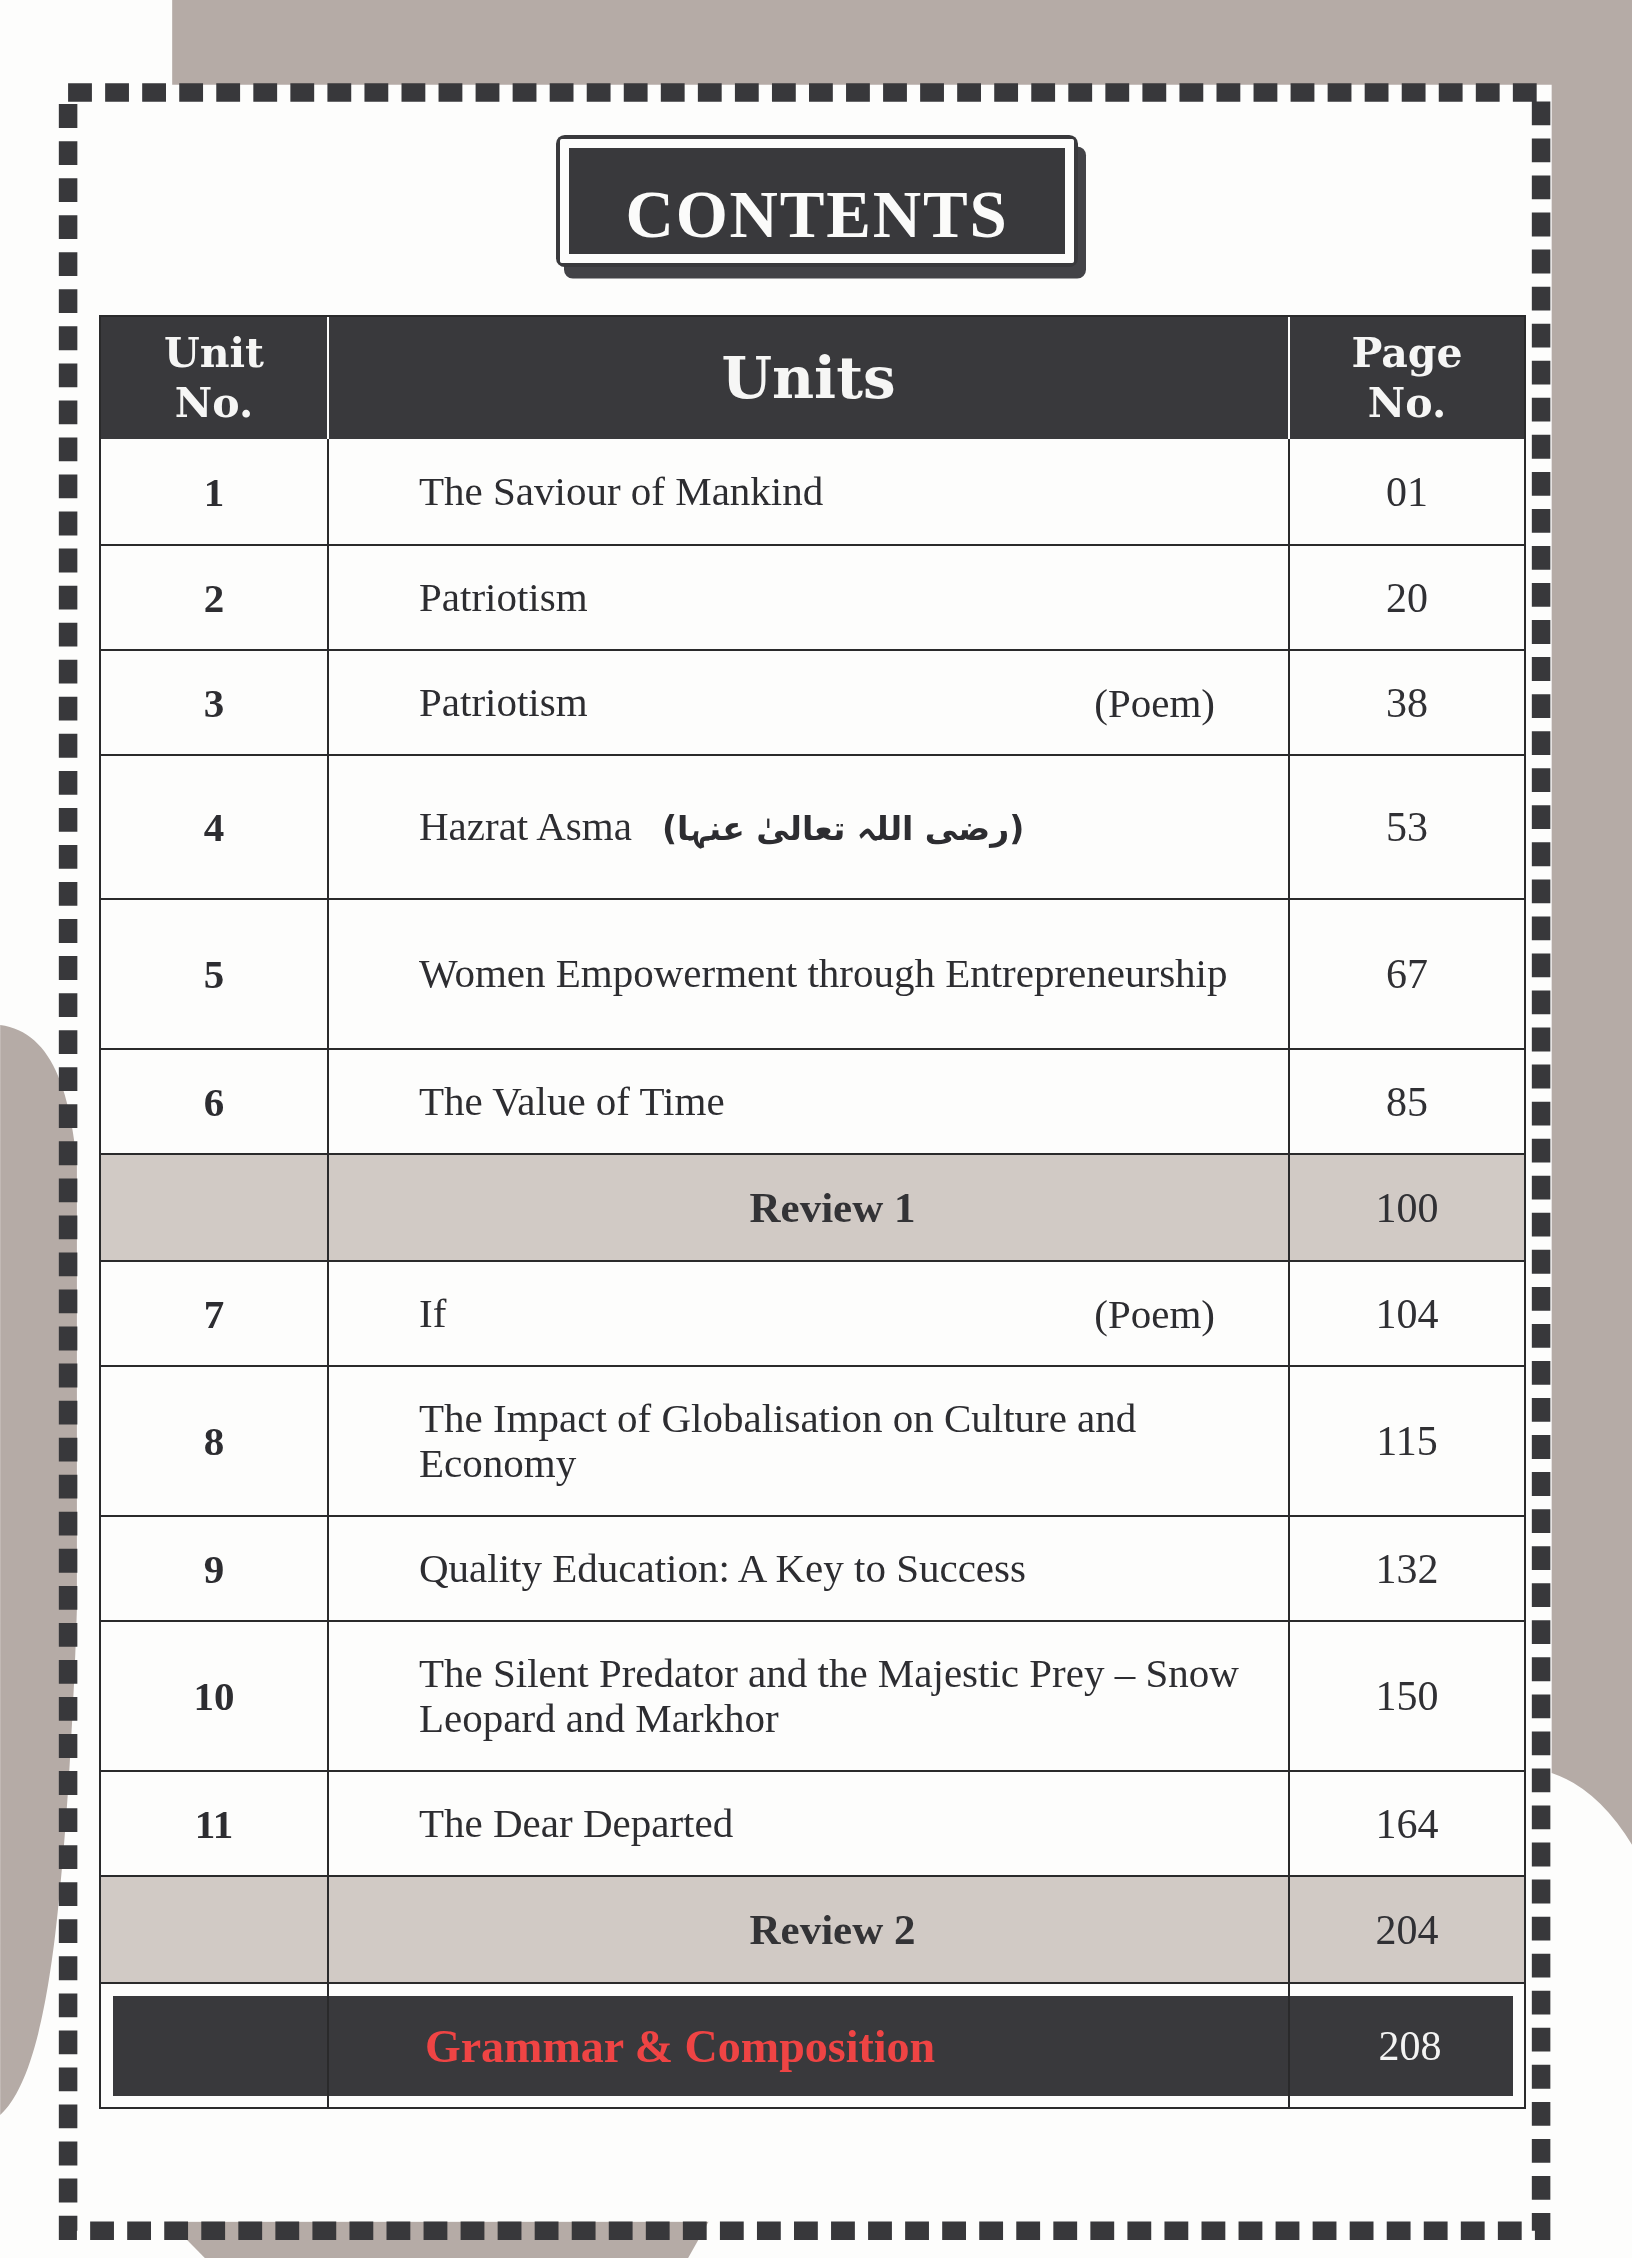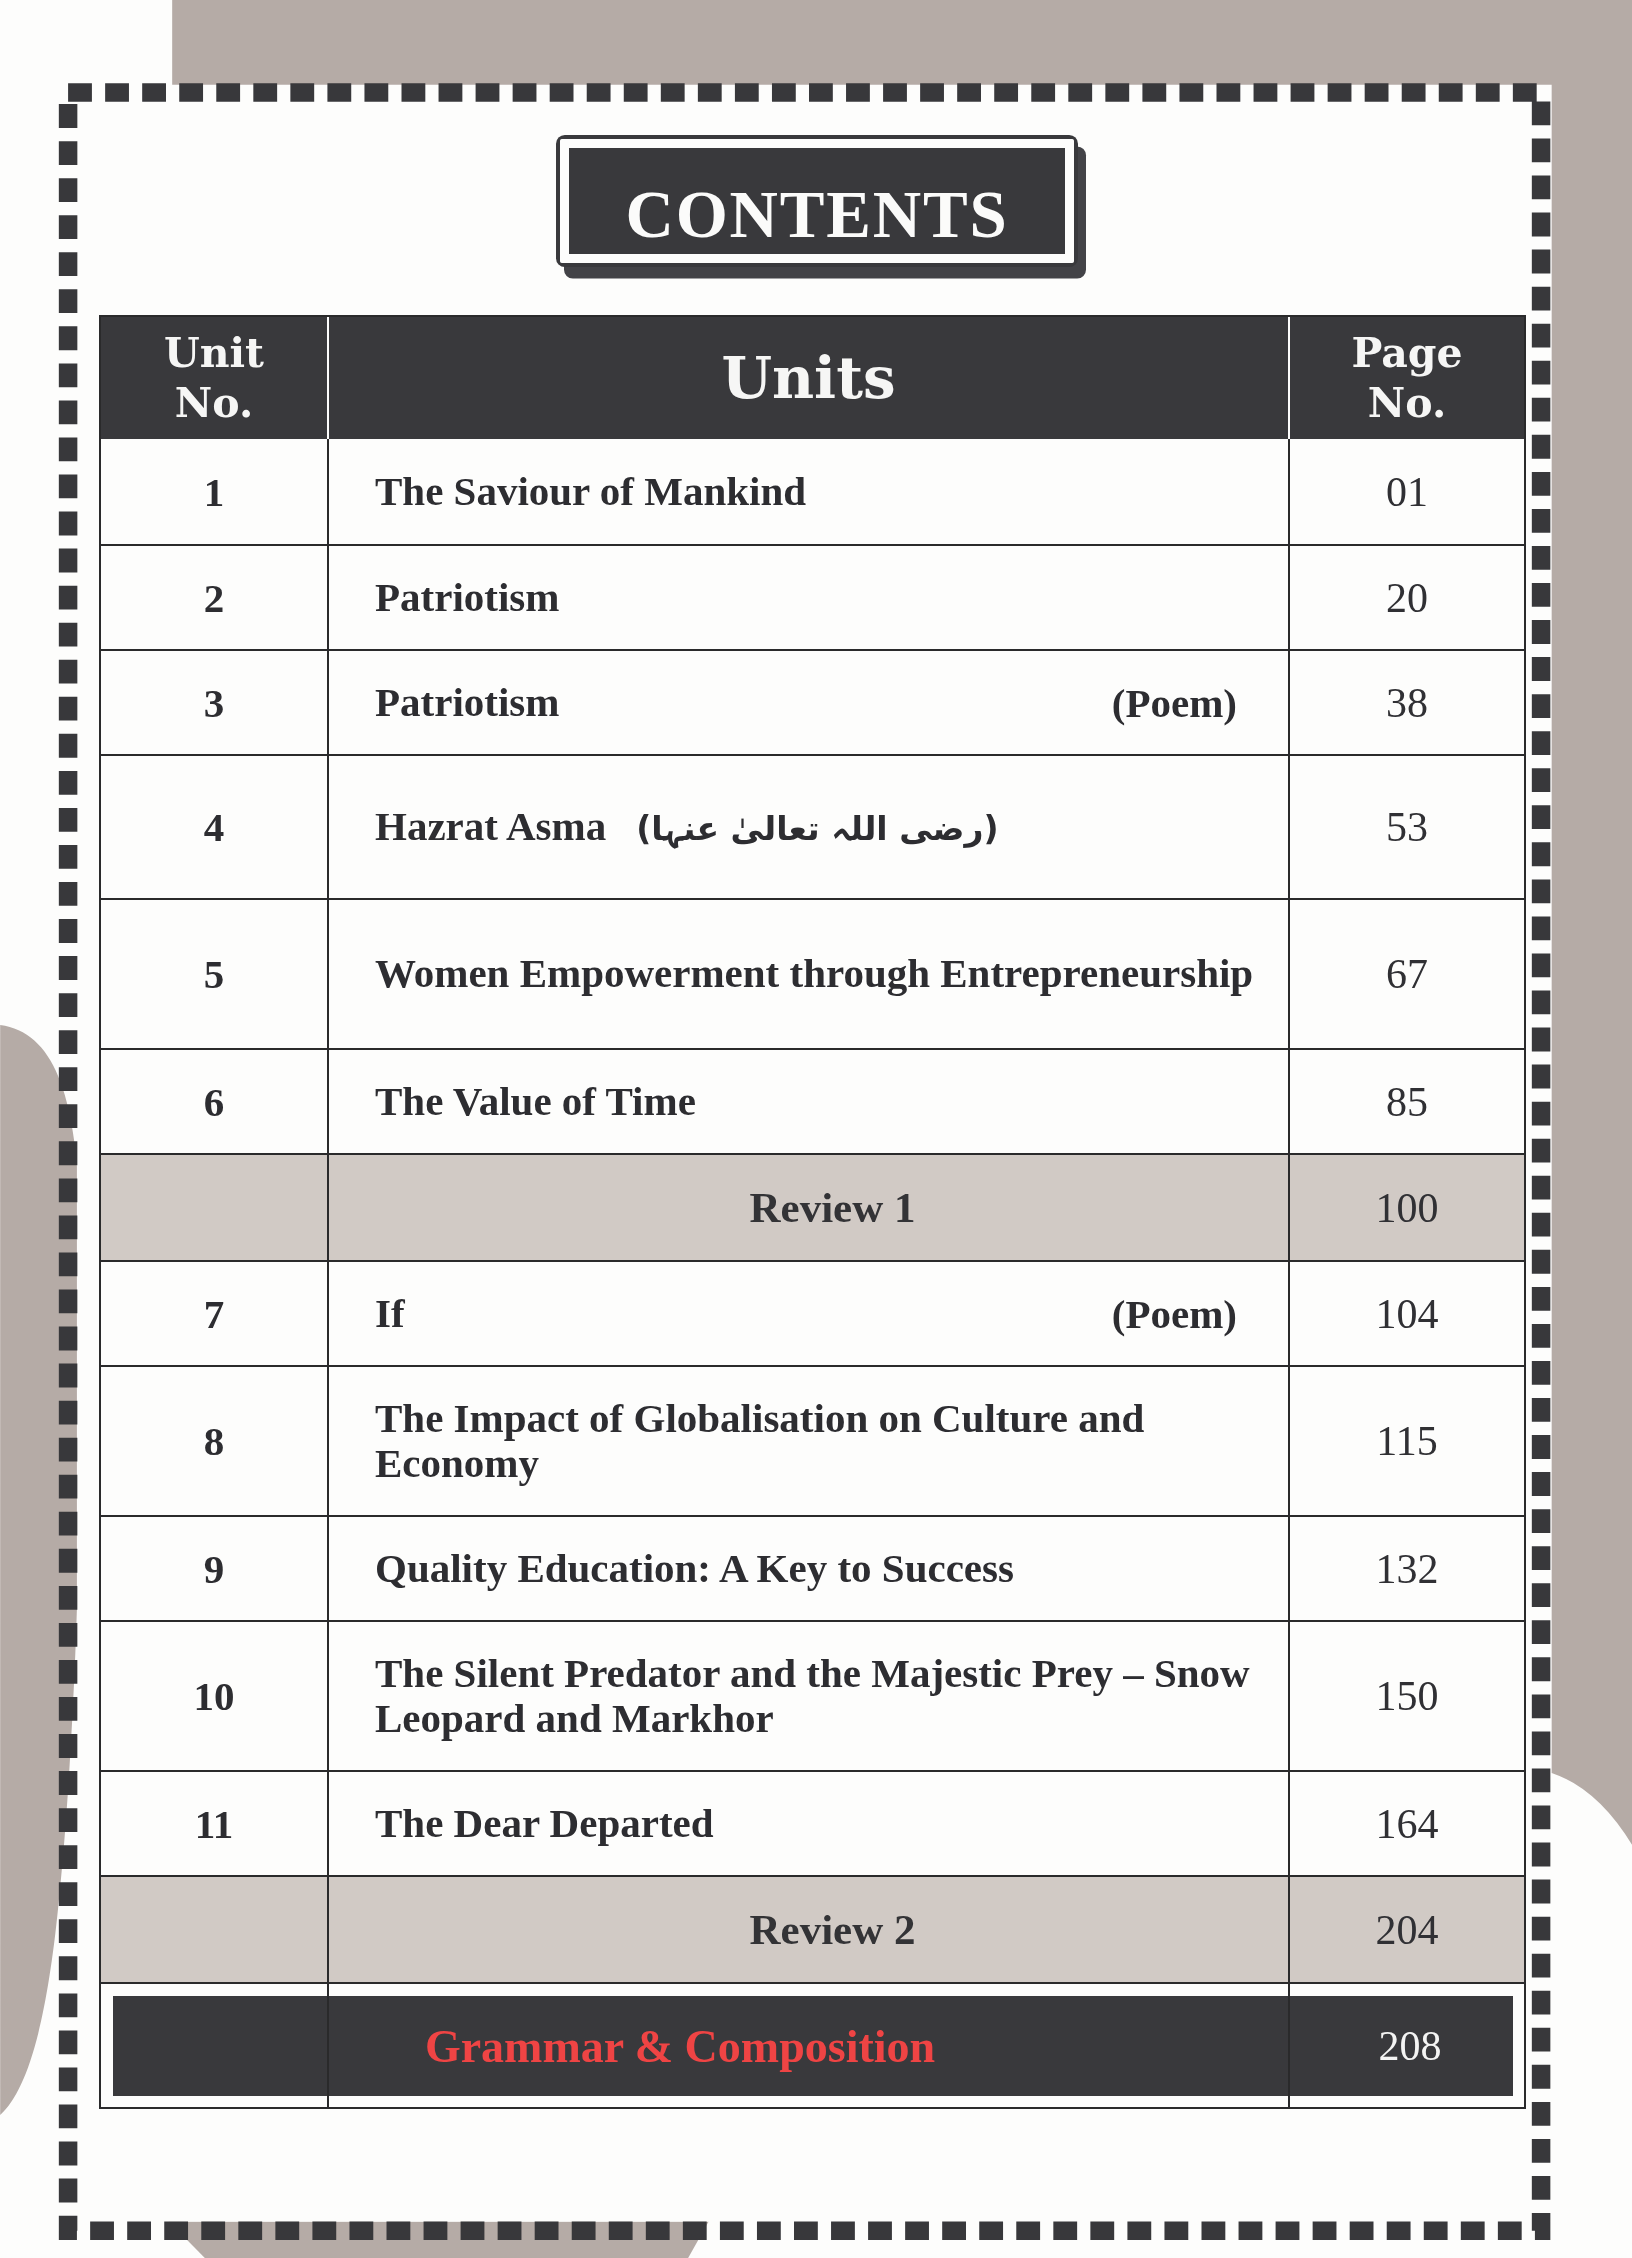--- a/index.html
+++ b/index.html
@@ -80,26 +80,27 @@
   .row.single{height:105px;}
   .row.tall{height:150px;}
   .row.r4{height:144px;}
   .row.rr{height:107px;}
   .row.rg{height:125px;}
 
   .unit-no{
     font-weight:700;font-size:41px;color:var(--ink);
   }
   .unit-title{
-    font-weight:700;font-size:41px;color:var(--ink);line-height:1.1;
+    font-weight:400;font-size:41px;color:var(--ink);line-height:1.1;
     padding-right:17.6px;
+    margin-left:44px;
   }
   .poem-tag{
-    font-weight:700;font-size:41px;color:var(--ink);
-    margin-left:auto;padding-right:51px;white-space:nowrap;
+    font-weight:400;font-size:41px;color:var(--ink);
+    margin-left:auto;padding-right:73px;white-space:nowrap;
   }
   .with-tag{display:flex;}
   .urdu{
     font-family:"DejaVu Sans",sans-serif;
     font-size:33px;font-weight:700;color:var(--ink);
     margin-left:12.4px;white-space:nowrap;position:relative;top:1.8px;
   }
   .page-no{
     font-weight:400;font-size:42px;color:#303034;
   }

